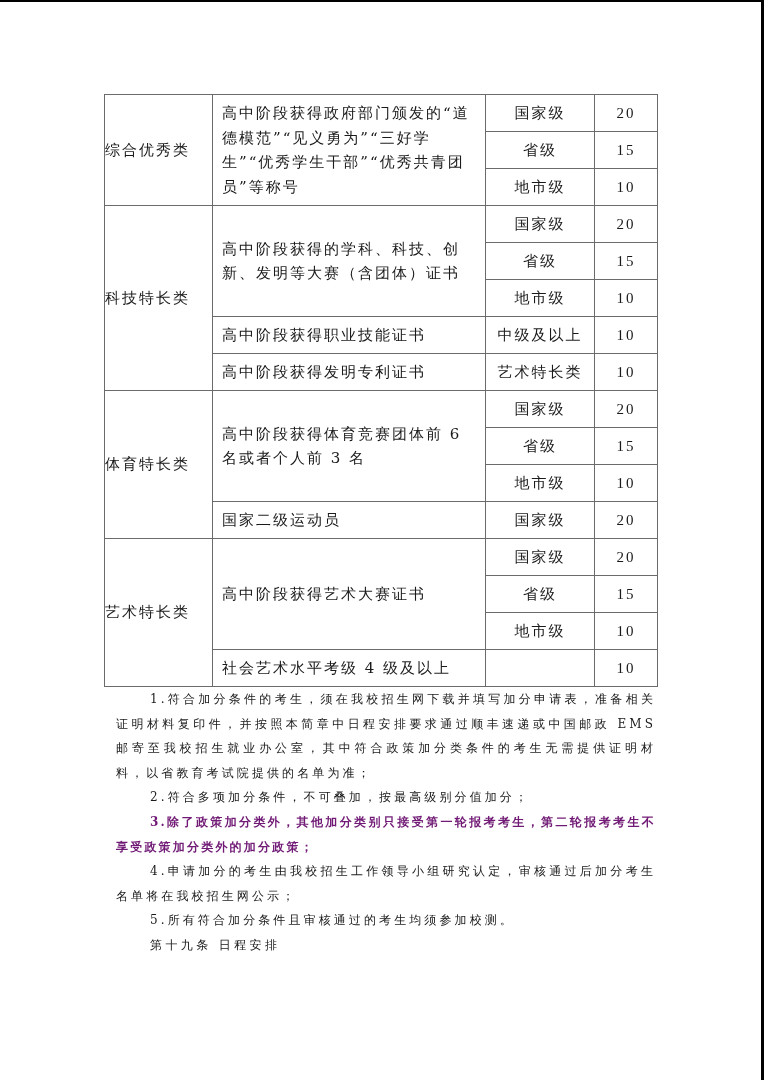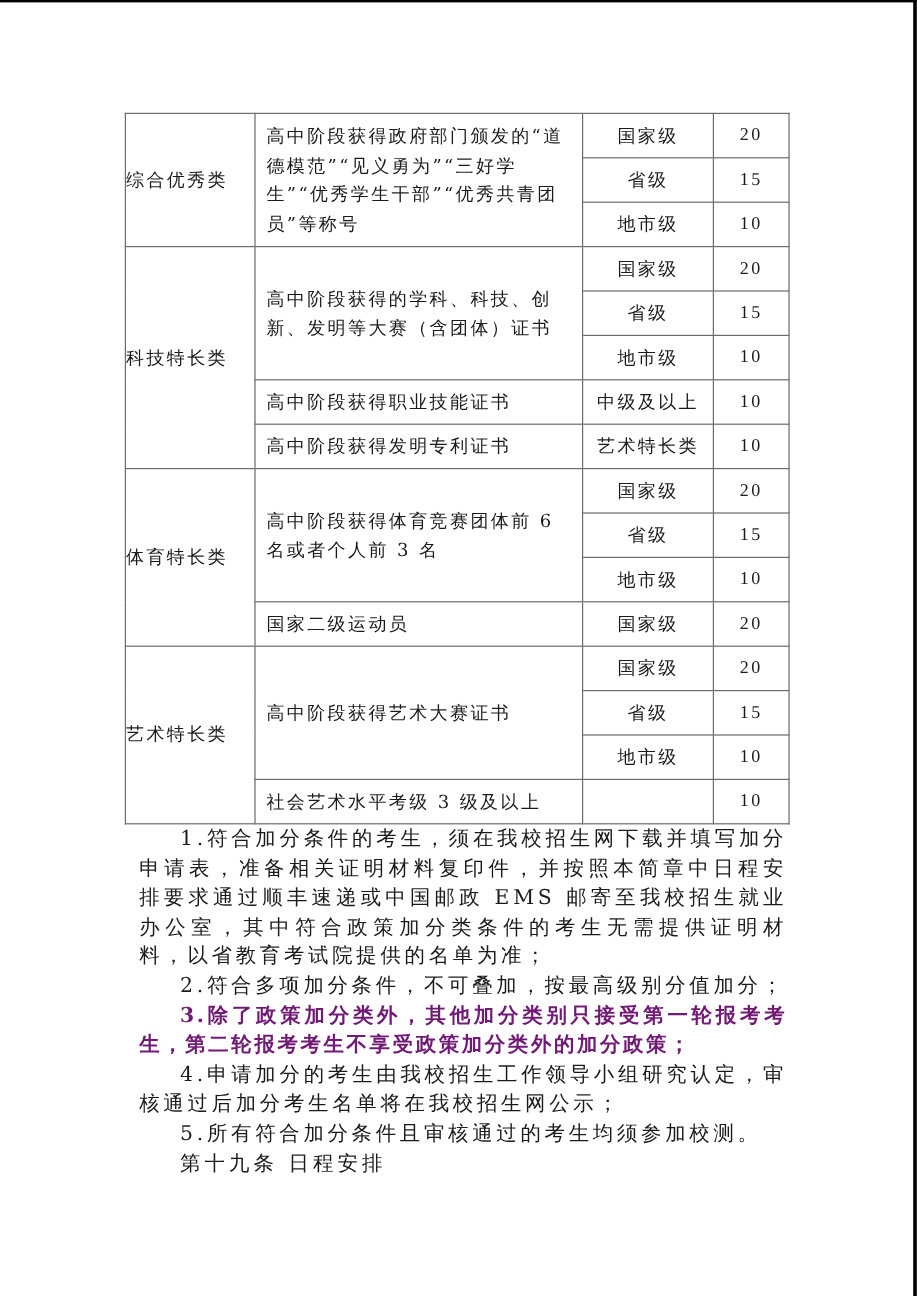--- a/index.html
+++ b/index.html
@@ -68,21 +68,21 @@
     text-align: center;
     font-family: "Liberation Serif", "DejaVu Serif", serif;
     font-size: 16px;
     letter-spacing: 0;
   }
   .body-text {
     position: absolute;
     left: 116px;
     top: 687px;
     width: 540px;
-    font-size: 17px;
+    font-size: 12px;
     line-height: 24.6px;
     letter-spacing: 3.1px;
     color: #1a1a1a;
   }
   .body-text p {
     margin: 0;
     text-indent: 34px;
     text-align: justify;
   }
   .body-text p.bold {
@@ -177,21 +177,21 @@
     </tr>
     <tr>
       <td class="level">省级</td>
       <td class="score">15</td>
     </tr>
     <tr>
       <td class="level">地市级</td>
       <td class="score">10</td>
     </tr>
     <tr>
-      <td class="item">社会艺术水平考级 3 级及以上</td>
+      <td class="item">社会艺术水平考级 4 级及以上</td>
       <td class="level"></td>
       <td class="score">10</td>
     </tr>
   </tbody>
 </table>
 
 <div class="body-text">
   <p>1.符合加分条件的考生，须在我校招生网下载并填写加分申请表，准备相关证明材料复印件，并按照本简章中日程安排要求通过顺丰速递或中国邮政 EMS 邮寄至我校招生就业办公室，其中符合政策加分类条件的考生无需提供证明材料，以省教育考试院提供的名单为准；</p>
   <p>2.符合多项加分条件，不可叠加，按最高级别分值加分；</p>
   <p class="bold">3.除了政策加分类外，其他加分类别只接受第一轮报考考生，第二轮报考考生不享受政策加分类外的加分政策；</p>

